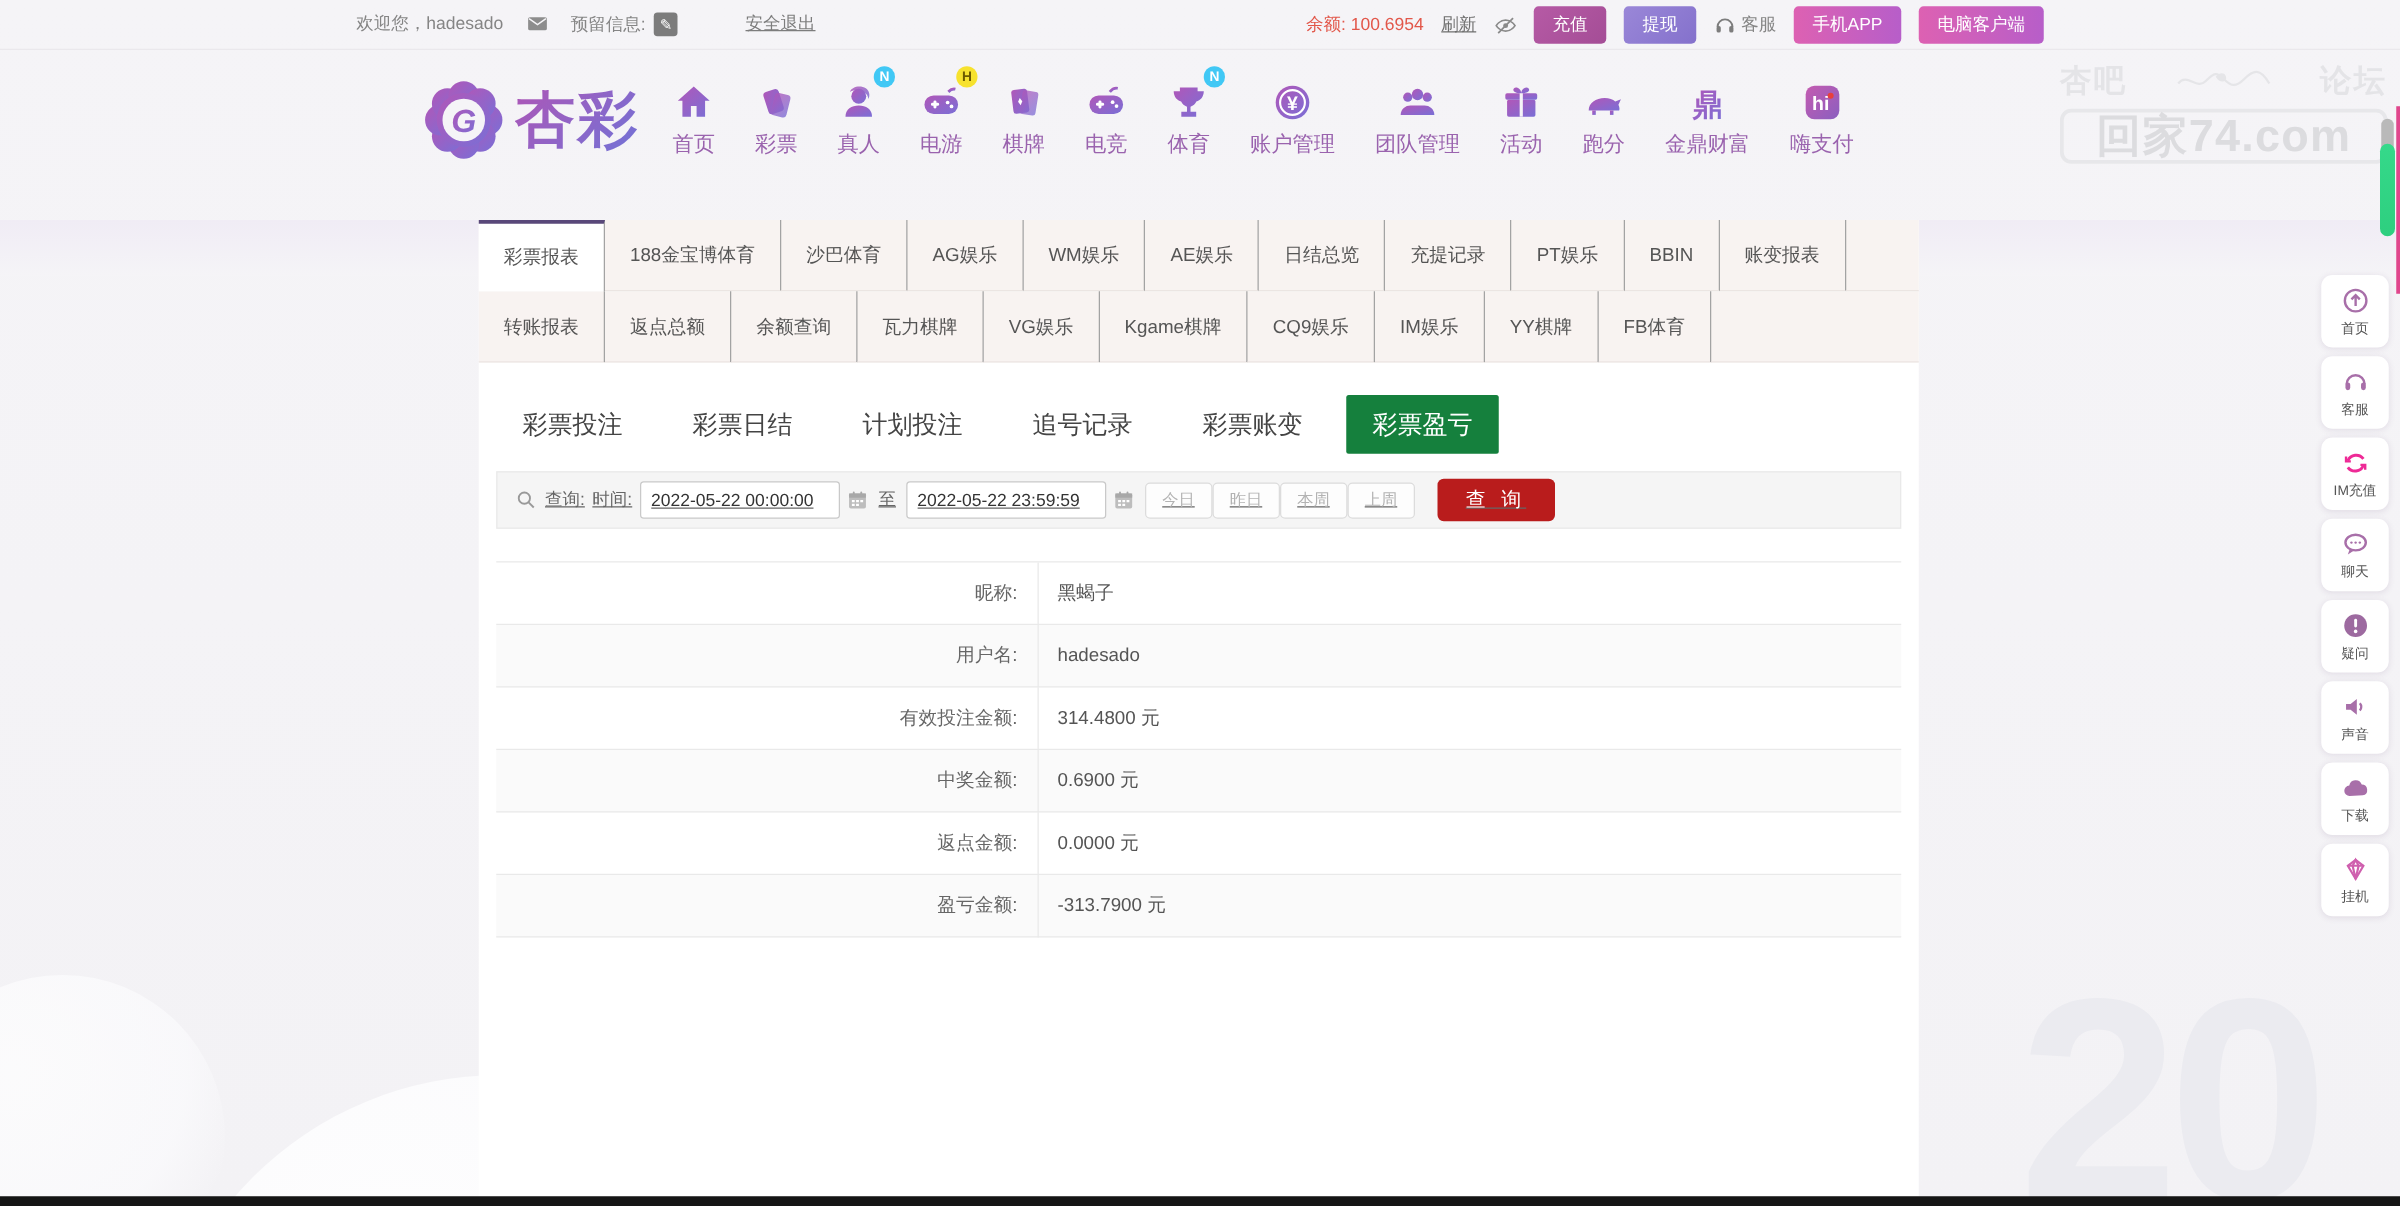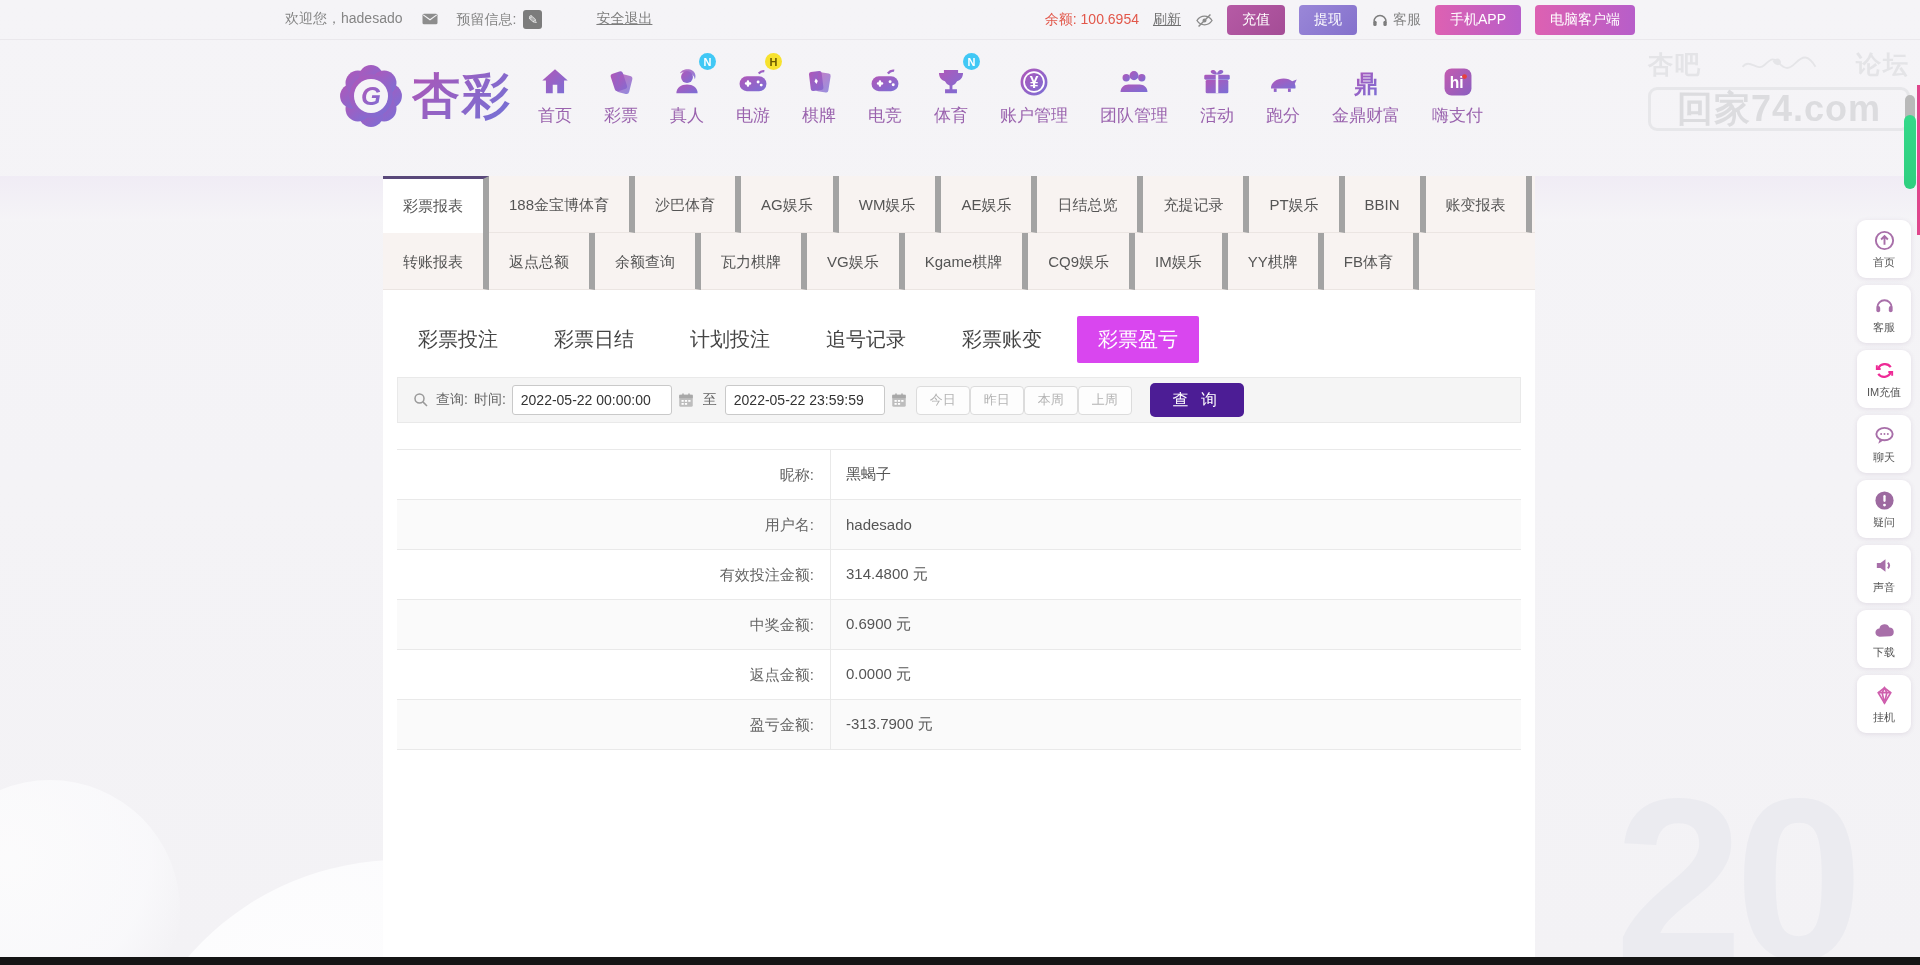--- a/index.html
+++ b/index.html
@@ -38,36 +38,36 @@
   .badge-h { background:#f7e22e; color:#6d5b00; }
 
   
   .wm { position:absolute; left:1648px; top:48px; width:262px; color:#e3e3e6; }
   .wm-top { display:flex; align-items:center; justify-content:space-between; font-size:25px; font-weight:bold; letter-spacing:2px; color:#e4e4e7; }
   .wm-box { margin-top:6px; border:3px solid #e7e7ea; border-radius:9px; height:44px; display:flex; align-items:center; justify-content:center; font-size:36px; font-weight:bold; color:#dcdcdf; letter-spacing:1px; }
 
   
   .panel { position:absolute; left:383px; top:176px; width:1152px; height:781px; background:#fff; }
   .tabrow { display:flex; background:#f8f3f1; }
-  .tab { padding:0 20px; height:57px; line-height:57px; font-size:15px; color:#555; border-right:6px solid #a3a3a3; border-bottom:1px solid #ebe5e2; cursor:pointer; white-space:nowrap; }
+  .tab { padding:0 20px; height:57px; line-height:57px; font-size:15px; color:#555; border-right:1px solid #a3a3a3; border-bottom:1px solid #ebe5e2; cursor:pointer; white-space:nowrap; }
   .tabrow-2 .tab:last-child { border-right:1px solid #ebe5e2; }
   .tabrow-2 .filler { flex:1; border-bottom:1px solid #ebe5e2; }
   .tabrow-1 .filler { flex:1; border-bottom:1px solid #ebe5e2; }
   .tab.active { background:#fff; border-top:3px solid #59487a; line-height:54px; border-bottom:none; }
 
   .subtabs { display:flex; align-items:center; margin:26px 0 0 14px; }
   .subtab { font-size:20px; color:#444; padding:10px 21px; margin-right:14px; cursor:pointer; border-radius:2px; }
-  .subtab.active { background:#d946ef; color:#fff; }
-
-  .querybar { margin:14px 14px 0 14px; height:46px; background:#f5f5f5; border:1px solid #e9e9e9; display:flex; align-items:center; padding-left:14px; font-size:14px; color:#666; }
+  .subtab.active { background:#15803d; color:#fff; }
+
+  .querybar { margin:14px 14px 0 14px; height:46px; background:#f5f5f5; border:1px solid #e9e9e9; display:flex; align-items:center; padding-left:14px; font-size:14px; color:#666;text-decoration:underline; }
   .querybar .lbl { margin-right:6px; }
   .qinput { width:160px; height:30px; border:1px solid #c9c9c9; border-radius:3px; background:#fff; font-size:14px; color:#333; padding:0 8px; font-family:"Liberation Sans","DejaVu Sans",sans-serif; }
   .cal { width:18px; height:18px; margin:0 8px 0 5px; cursor:pointer; display:inline-block; }
   .quick-btn { height:29px; padding:0 13px; margin-right:0; background:#fdfdfd; border:1px solid #dcdcdc; border-radius:4px; font-size:13px; color:#b3b3b3; cursor:pointer; }
-  .search-btn { width:94px; height:34px; margin-left:18px; background:#4c1d95; border:none; border-radius:5px; color:#fff; font-size:16px; cursor:pointer; letter-spacing:4px; font-family:"Liberation Sans","DejaVu Sans",sans-serif; }
+  .search-btn { width:94px; height:34px; margin-left:18px; background:#b91c1c; border:none; border-radius:5px; color:#fff; font-size:16px; cursor:pointer; letter-spacing:4px; font-family:"Liberation Sans","DejaVu Sans",sans-serif; }
 
   .rtable { margin:26px 14px 0 14px; border-top:1px solid #e9e9e9; }
   .trow { display:flex; height:50px; align-items:center; border-bottom:1px solid #e9e9e9; font-size:15px; }
   .trow:nth-child(even) { background:#fafafa; }
   .tlabel { width:434px; text-align:right; color:#666; padding-right:16px; border-right:1px solid #e9e9e9; height:50px; line-height:50px; }
   .tvalue { color:#555; padding-left:15px; }
 
   
   .sidebar { position:absolute; left:1857px; top:220px; width:56px; display:flex; flex-direction:column; gap:7px; }
   .side-card { width:54px; height:58px; background:#fff; border-radius:9px; box-shadow:0 1px 5px rgba(90,60,110,.12); display:flex; flex-direction:column; align-items:center; justify-content:center; cursor:pointer; }

